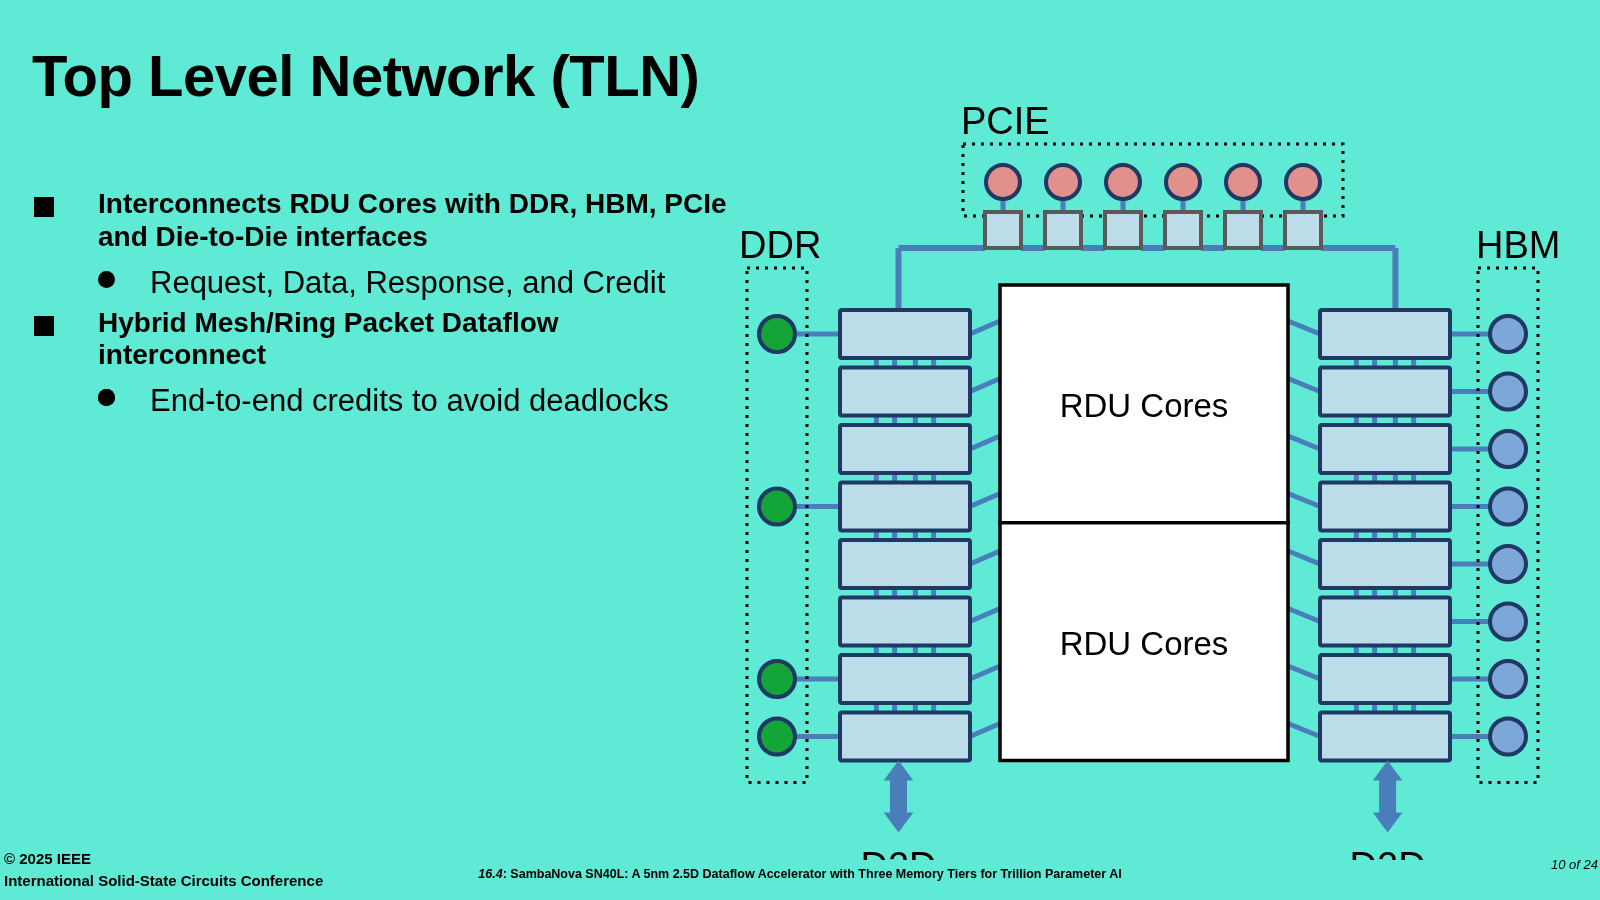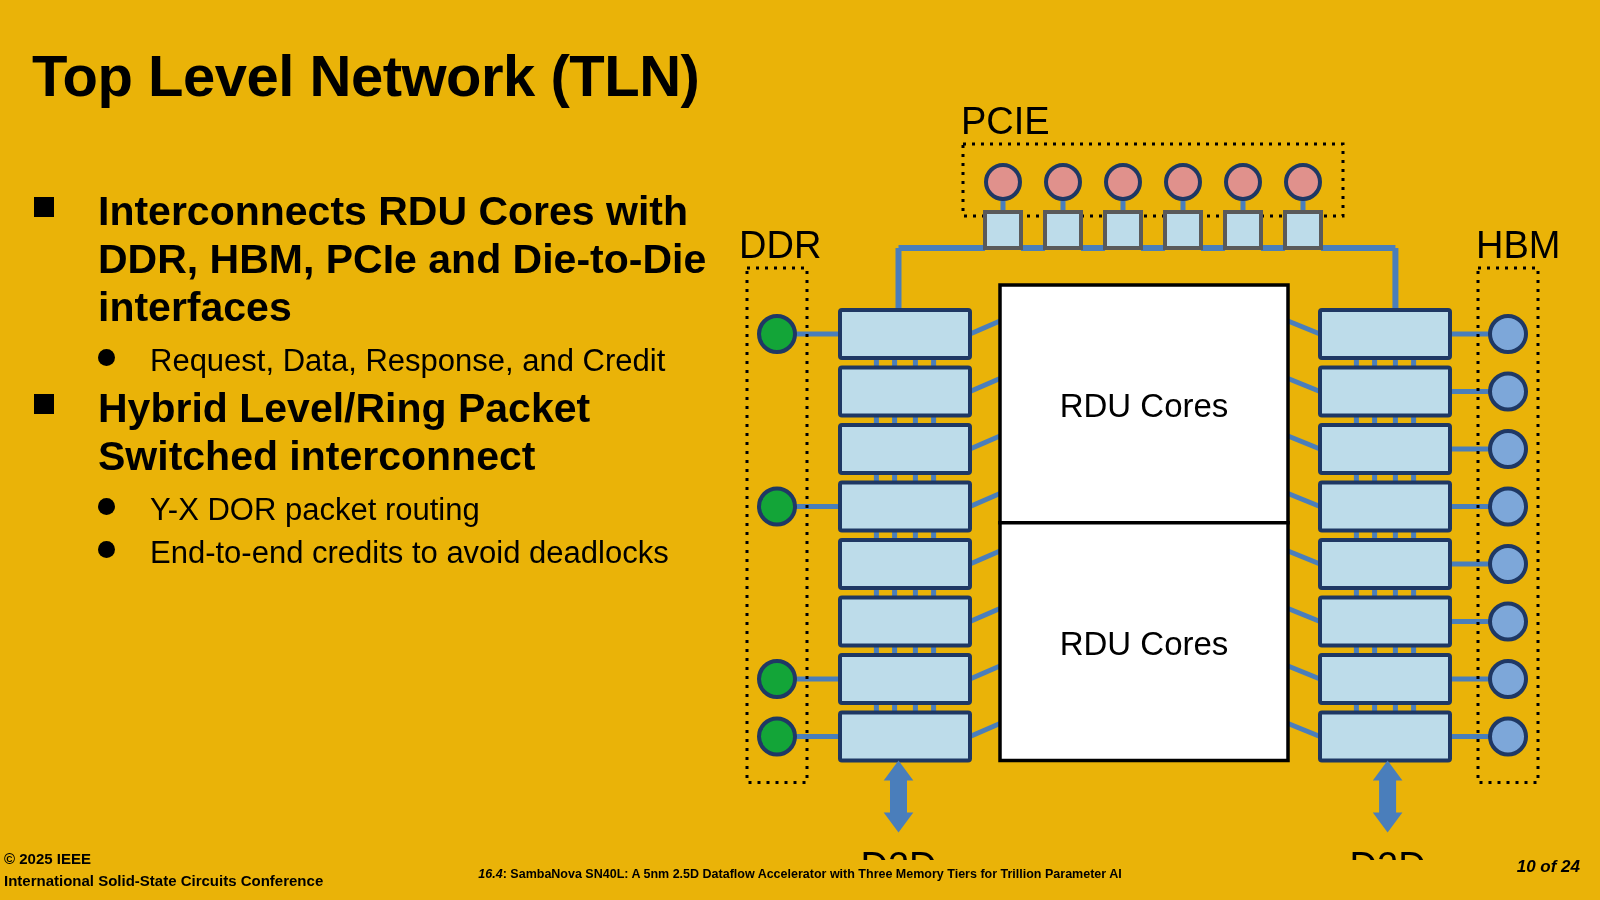--- a/index.html
+++ b/index.html
@@ -2,75 +2,74 @@
 <html><head>
 <meta charset="utf-8">
 <title>Top Level Network (TLN)</title>
 <style>
   html,body{margin:0;padding:0;background:#ffffff;}
   body{
     width:1600px;height:900px;position:relative;overflow:hidden;
     font-family:"Liberation Sans","DejaVu Sans",sans-serif;
     color:#000000;
   }
-  .slide{position:absolute;inset:0;background:#eab308;}
+  .slide{position:absolute;inset:0;background:#5eead4;}
 
   
   #slide-title{
     position:absolute;left:32px;top:46px;
     font-size:58px;font-weight:bold;letter-spacing:-0.5px;
     line-height:1.05;white-space:nowrap;
   }
 
   
   #bullet-list{position:absolute;left:30px;top:188px;width:700px;}
   .b1{position:relative;padding-left:68px;margin-bottom:10px;
-      font-size:41px;font-weight:bold;line-height:1.17;}
+      font-size:28px;font-weight:bold;line-height:1.17;}
   .b1 .sq{position:absolute;left:4px;top:9px;width:20px;height:20px;background:#000;}
   .b2{position:relative;padding-left:120px;margin:6px 0 6px 0;
       font-size:31px;font-weight:normal;line-height:1.2;}
   .b2 .dot{position:absolute;left:68px;top:7px;width:17px;height:17px;
       border-radius:50%;background:#000;}
 
   
   #diagram{position:absolute;left:735px;top:100px;width:860px;height:760px;}
   #diagram svg{display:block;}
 
   
   #footer-left{position:absolute;left:4px;top:848px;font-size:15px;
       font-weight:bold;line-height:1.45;}
   #footer-center{position:absolute;left:0;right:0;top:848px;text-align:center;
       font-size:12.5px;font-weight:bold;margin-top:19px;}
   #footer-center .ses{font-style:italic;}
-  #footer-page{position:absolute;right:20px;top:857px;font-size:17px;
-      font-weight:bold;font-style:italic;}
+  #footer-page{position:absolute;right:2px;top:857px;font-size:13px;
+      font-weight:normal;font-style:italic;}
 </style>
 </head>
 <body>
 
 <div class="slide">
 
   <div id="slide-title">Top Level Network (TLN)</div>
 
   <div id="bullet-list">
     <div class="b1">
       <span class="sq"></span>
       <span>Interconnects RDU Cores with DDR, HBM, PCIe and Die-to-Die interfaces</span>
     </div>
     <div class="b2">
       <span class="dot"></span>
       <span>Request, Data, Response, and Credit</span>
     </div>
     <div class="b1">
       <span class="sq"></span>
-      <span>Hybrid Level/Ring Packet Switched interconnect</span>
+      <span>Hybrid Mesh/Ring Packet Dataflow interconnect</span>
     </div>
     <div class="b2">
       <span class="dot"></span>
-      <span>Y-X DOR packet routing</span>
     </div>
     <div class="b2">
       <span class="dot"></span>
       <span>End-to-end credits to avoid deadlocks</span>
     </div>
   </div>
 
   <div id="diagram">
     <svg id="diagram-svg" width="860" height="760" viewBox="0 0 860 760" xmlns="http://www.w3.org/2000/svg">
       <g id="svg-links">

